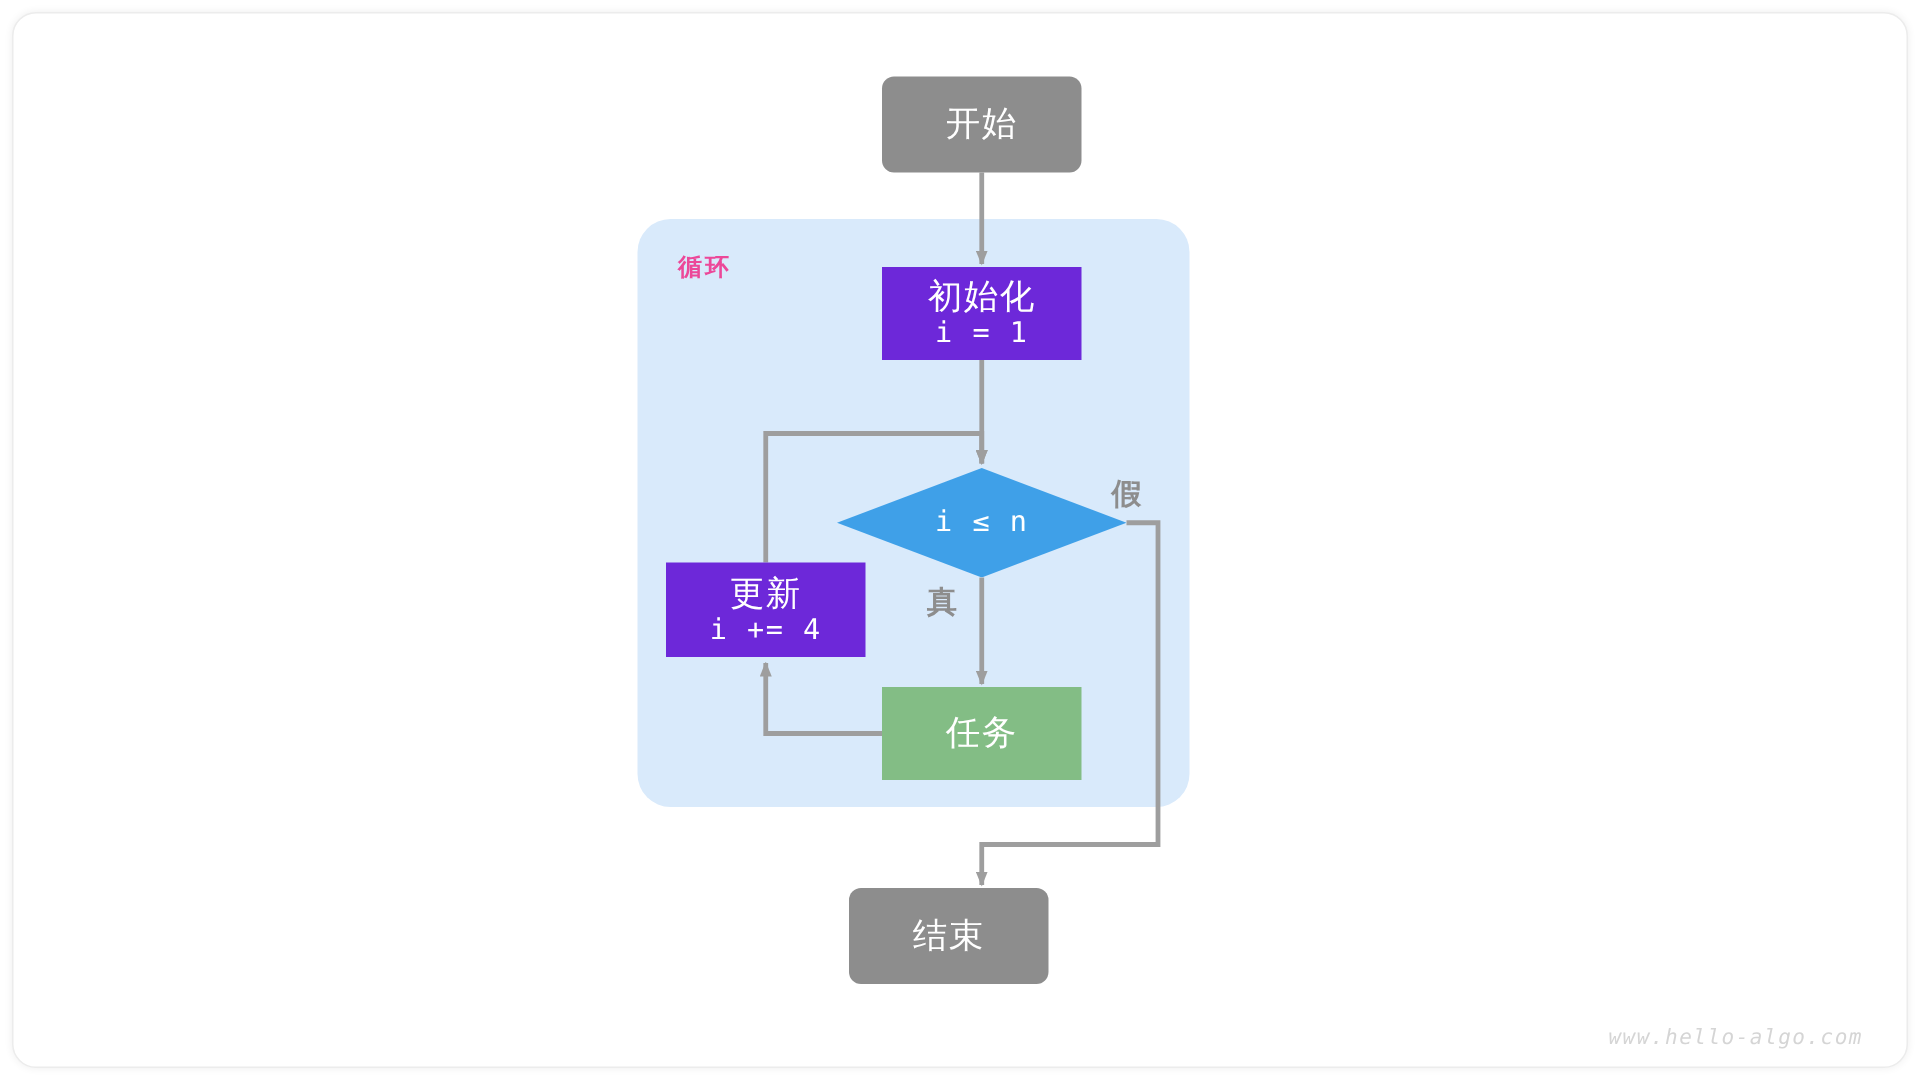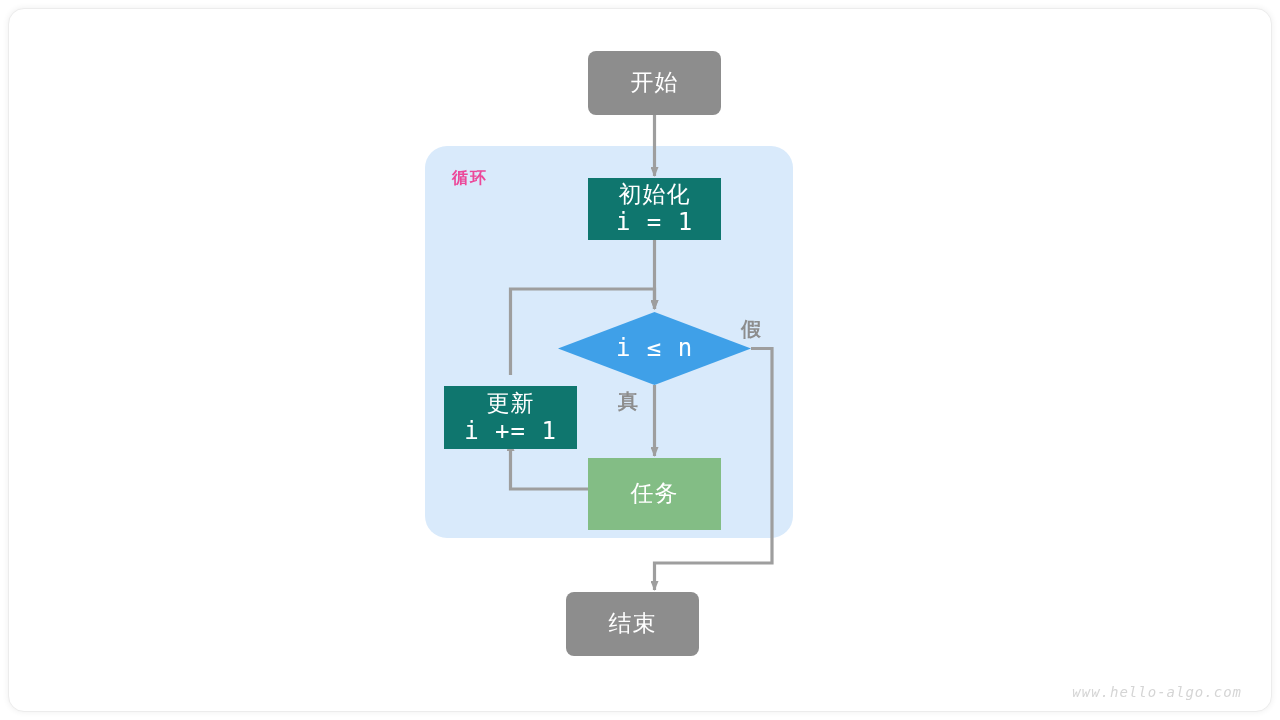--- a/index.html
+++ b/index.html
@@ -50,21 +50,21 @@
     box-sizing: border-box;
     line-height: 1.18;
   }
   .node .cn {
     font-family: "Liberation Sans", sans-serif;
     font-size: 23px;
     letter-spacing: 1px;
   }
   .node .mono {
     font-family: "DejaVu Sans Mono", monospace;
-    font-size: 24px;
+    font-size: 19px;
     letter-spacing: 1px;
   }
   
   .terminal {
     background: #8d8d8d;
     border-radius: 8px;
   }
   #node-start {
     left: 588px;
     top: 51px;
@@ -92,39 +92,39 @@
     left: 452px;
     top: 168px;
     color: #ec4899;
     font-size: 16px;
     font-weight: bold;
     letter-spacing: 2px;
     font-family: "Liberation Sans", sans-serif;
   }
   
   .process {
-    background: #0f766e;
+    background: #6d28d9;
   }
   #node-init {
     left: 588px;
     top: 178px;
     width: 133px;
     height: 62px;
   }
   #node-update {
     left: 444px;
-    top: 386px;
+    top: 375px;
     width: 133px;
     height: 63px;
   }
   #node-task {
     left: 588px;
     top: 458px;
     width: 133px;
-    height: 72px;
+    height: 62px;
     background: #83bd85;
   }
   
   #node-decision {
     left: 558px;
     top: 312px;
     width: 193px;
     height: 73px;
     background: transparent;
     text-align: center;
@@ -211,21 +211,21 @@
     <span class="mono">i = 1</span>
   </div>
 
   <div class="node" id="node-decision">
     <div class="diamond-shape"></div>
     <span class="mono">i ≤ n</span>
   </div>
 
   <div class="node process" id="node-update">
     <span class="cn">更新</span>
-    <span class="mono">i += 1</span>
+    <span class="mono">i += 4</span>
   </div>
 
   <div class="node" id="node-task">
     <span class="cn">任务</span>
   </div>
 
   <div class="node terminal" id="node-end">
     <span class="cn">结束</span>
   </div>
 

